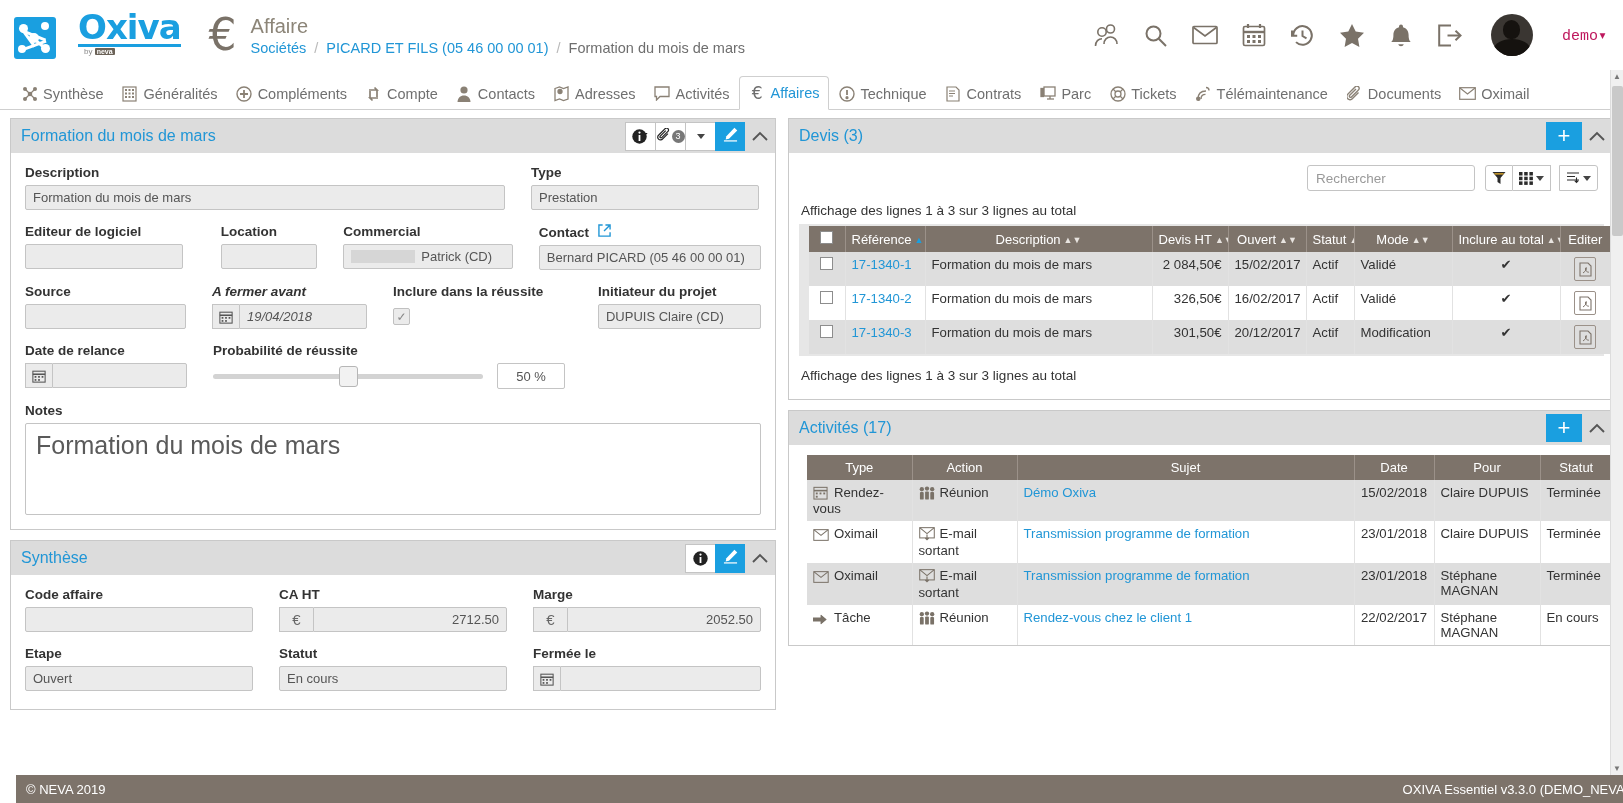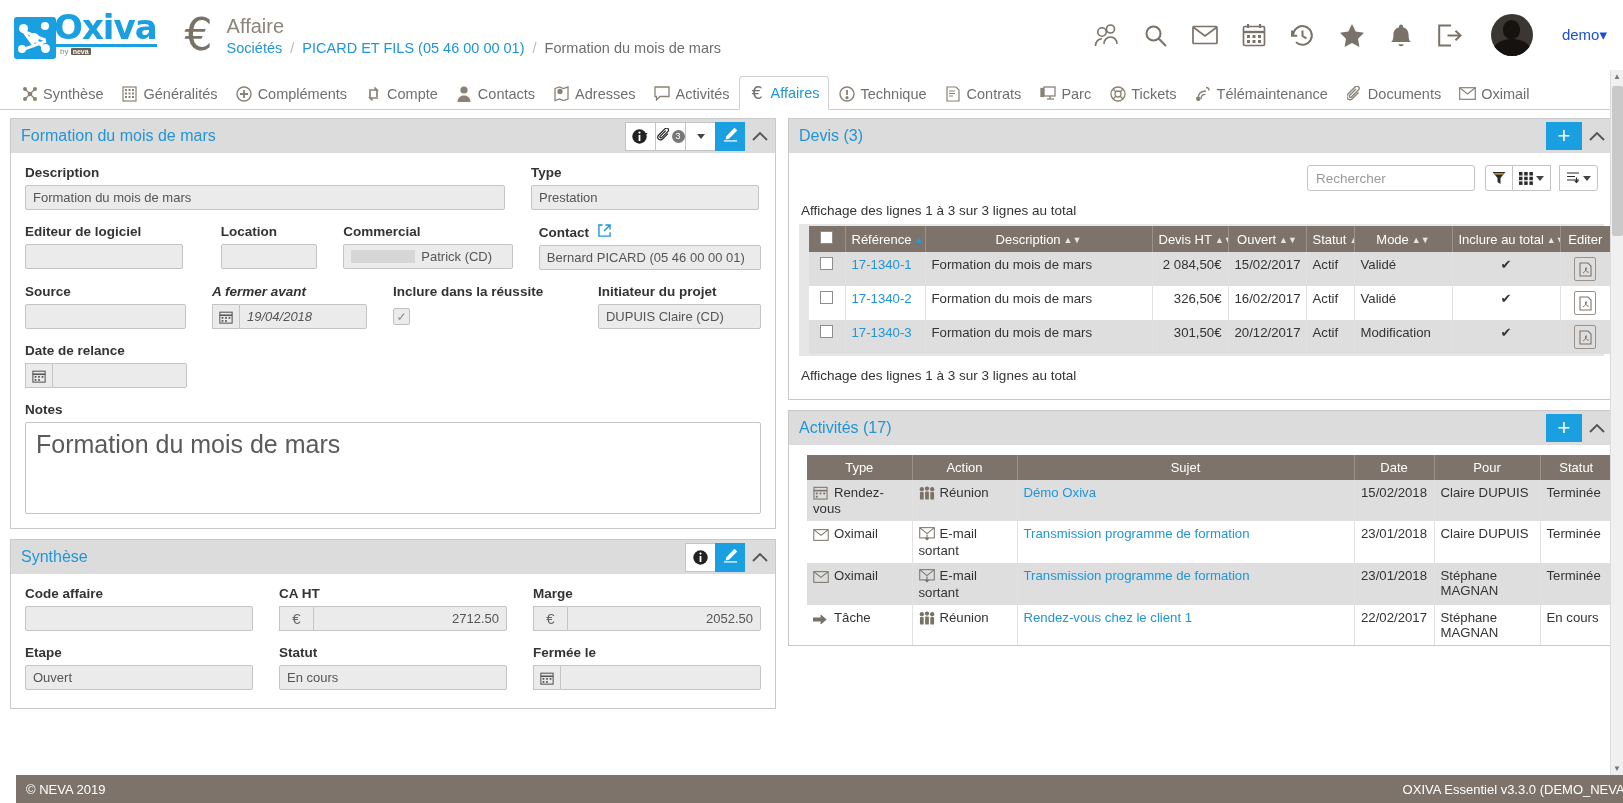--- a/index.html
+++ b/index.html
@@ -6,21 +6,21 @@
   html, body { margin:0; padding:0; }
   body {
     width:1623px; height:803px;
     font-family:"Liberation Sans", sans-serif;
     font-size:13px; color:#333;
     background:#fff; overflow:hidden; position:relative;
   }
 
   
   .header { height:70px; background:#fff; display:flex; align-items:center; padding:0 12px 0 14px; position:relative; }
-  .logo-wrap { display:flex; align-items:flex-end; }
+  .logo-wrap { display:flex; align-items:flex-end;gap:24px; }
   .logo-box { width:42px; height:42px; background:#1a9fe0; border-radius:3px; position:relative; overflow:hidden; }
   .logo-box .dot { position:absolute; background:#fff; border-radius:50%; }
   .logo-box .bar { position:absolute; background:#fff; height:3px; transform-origin:0 0; }
   .logo-text { font-size:34px; font-weight:bold; color:#1a9fe0; letter-spacing:-1px; line-height:0.95; margin-left:-2px;
                font-family:"DejaVu Sans", sans-serif; border-bottom:3px solid #1a9fe0; padding-bottom:1px;}
   .logo-sub { font-size:8px; color:#8a8a8a; margin-left:4px; padding-bottom:3px; }
   .logo-sub b { background:#6b6257; color:#fff; padding:0 2px; font-size:7px; border-radius:1px;}
 
   .euro-icon { font-size:44px; color:#7a7268; margin:0 14px 0 28px; line-height:1; font-family:"DejaVu Sans", sans-serif; }
   .titleblock { display:flex; flex-direction:column; justify-content:center; }
@@ -28,21 +28,21 @@
   .breadcrumb { font-size:14.5px; color:#6e6e6e; margin-top:2px; }
   .breadcrumb a { color:#2196d6; text-decoration:none; }
   .breadcrumb .sep { color:#b9b9b9; margin:0 4px; }
 
   .header-right { margin-left:auto; display:flex; align-items:center; gap:21px; padding-right:4px;}
   .hicon { width:28px; height:28px; color:#7a7268; display:flex; align-items:center; justify-content:center; cursor:pointer; }
   .hicon svg { display:block; }
   .avatar { width:42px; height:42px; border-radius:50%; background:#3a3632; position:relative; overflow:hidden; margin-left:6px;}
   .avatar::before { content:""; position:absolute; width:17px; height:19px; background:#15120f; border-radius:50% 50% 45% 45%; left:12px; top:6px; }
   .avatar::after  { content:""; position:absolute; width:36px; height:20px; background:#15120f; border-radius:50% 50% 0 0; left:3px; top:25px; }
-  .user-name { font-size:15px; color:#1d4ed8; margin-left:8px; }
+  .user-name { font-size:15px; color:#be185d; margin-left:8px;font-family:Liberation Mono, monospace; }
 
   
   .tabbar { height:40px; border-bottom:1px solid #cfcfcf; display:flex; align-items:flex-end; padding-left:12px; background:#fff; position:relative;}
   .tab { display:flex; align-items:center; gap:5px; padding:7px 9px 8px 9px; font-size:14.5px; color:#6f6f6f; cursor:pointer; white-space:nowrap; position:relative; top:1px;}
   .tab .ti { width:17px; height:17px; display:inline-flex; align-items:center; justify-content:center; color:#8a8175; }
   .tab.active { color:#2196d6; background:#fff; border:1px solid #cfcfcf; border-bottom:1px solid #fff; border-radius:4px 4px 0 0; }
   .tab.active .ti { color:#6f6f6f; }
 
   
   .content { display:flex; height:calc(803px - 70px - 40px - 28px); padding:8px 10px 0 10px; gap:12px; position:relative;}
@@ -507,20 +507,29 @@
                     <g fill="currentColor" stroke="none">
                       <rect x="3" y="8" width="2" height="2"></rect>
                       <rect x="7" y="8" width="2" height="2"></rect>
                       <rect x="11" y="8" width="2" height="2"></rect>
                       <rect x="3" y="11.5" width="2" height="2"></rect>
                       <rect x="7" y="11.5" width="2" height="2"></rect>
                     </g>
                   </svg>
               </div>
               <div class="inp" style="flex:1;border-radius:0 2px 2px 0;"></div>
+            </div>
+          </div>
+          <div class="fld" style="width:400px;">
+            <label>Probabilité de réussite</label>
+            <div class="slider-wrap">
+              <div class="track">
+                <div class="thumb"></div>
+              </div>
+              <div class="pct">50 %</div>
             </div>
           </div>
         </div>
 
         <div>
           <div class="notes-label">Notes</div>
           <div class="notes">Formation du mois de mars</div>
         </div>
 
       </div>

